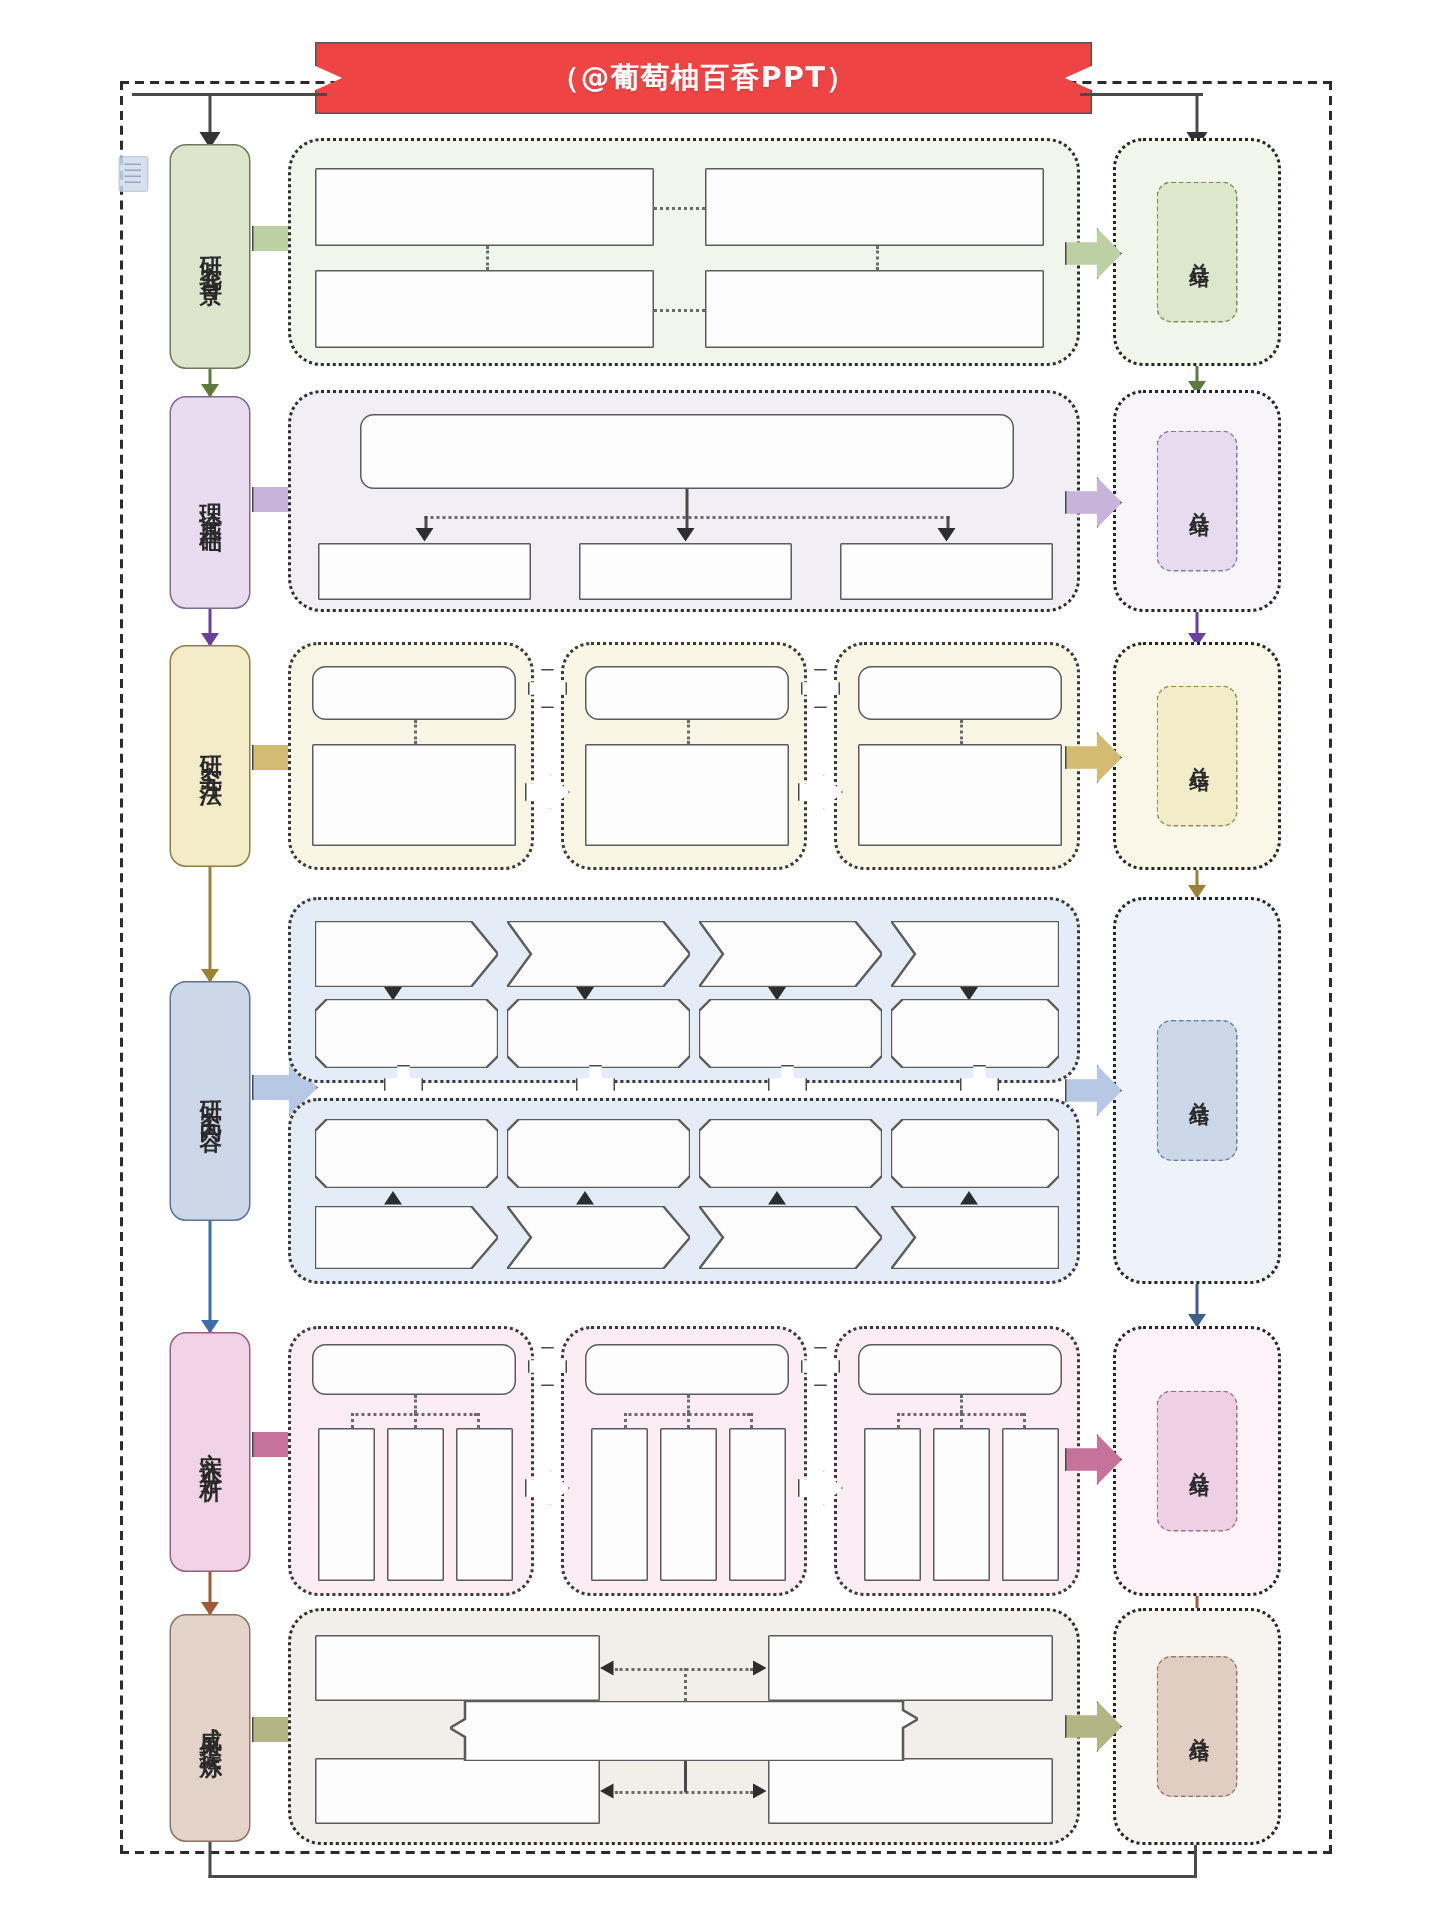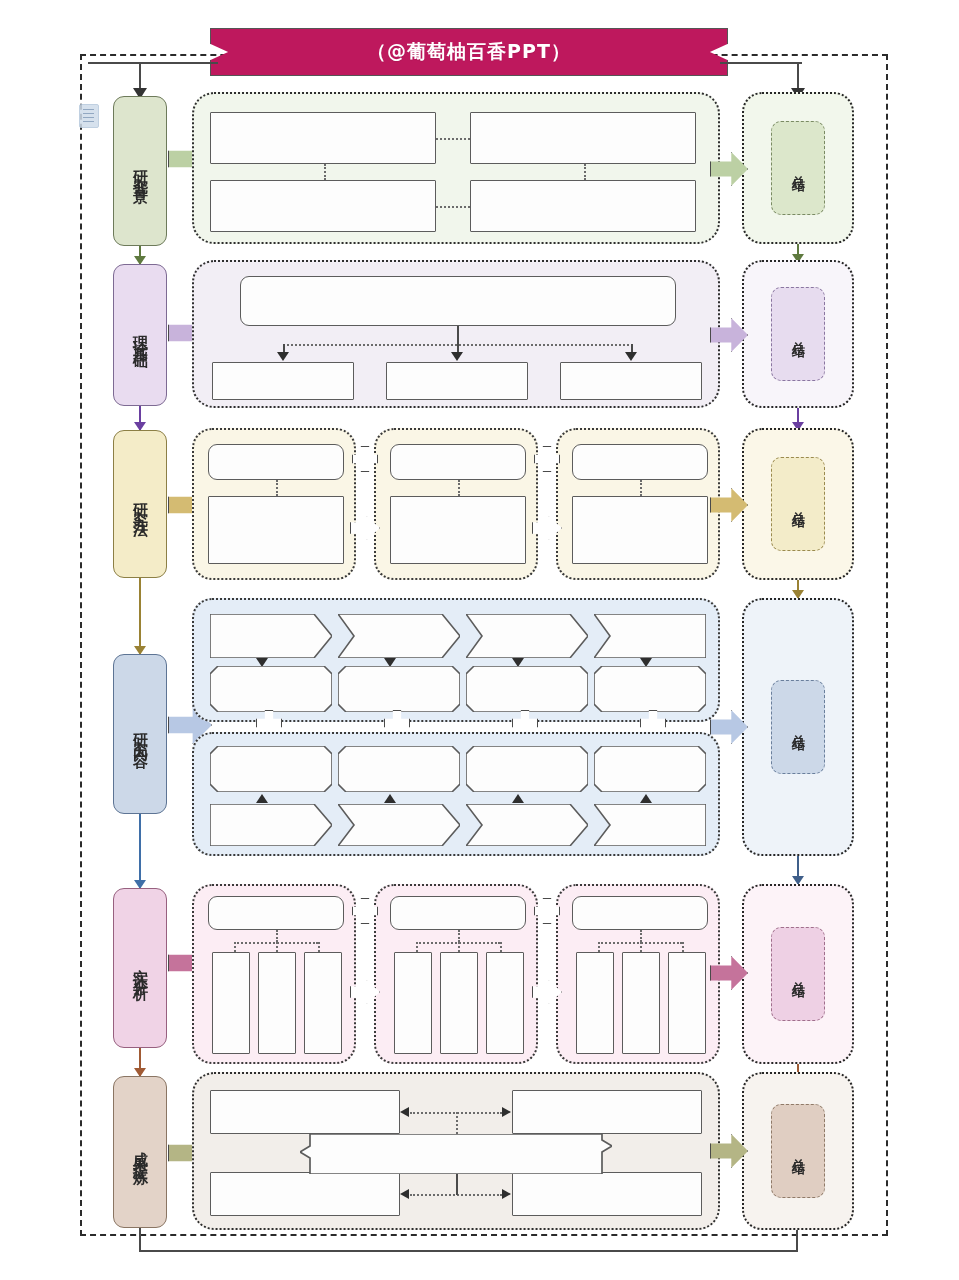--- a/index.html
+++ b/index.html
@@ -162,21 +162,21 @@
     border-left:6px solid transparent; border-right:6px solid transparent;
     border-top:9px solid currentColor;
   }
 </style>
 </head>
 <body>
 
 <div id="outer-frame"></div>
 <div id="doc-icon"></div>
 
-<div id="title-banner" style="background: #be185d;">
+<div id="title-banner" style="background: #ef4444;">
   <span class="txt" style="color: rgb(255, 255, 255);">（@葡萄柚百香PPT）</span>
 </div>
 
 <div class="rail h" style="left:88px; top:62px; width:130px;"></div>
 <div class="rail v" style="left:139px; top:62px; height:34px;"></div>
 <div class="arrowhead-down" style="left:133px; top:88px;"></div>
 
 <div class="rail h" style="left:720px; top:62px; width:82px;"></div>
 <div class="rail v" style="left:797px; top:62px; height:34px;"></div>
 <div class="arrowhead-down" style="left:791px; top:88px;"></div>

